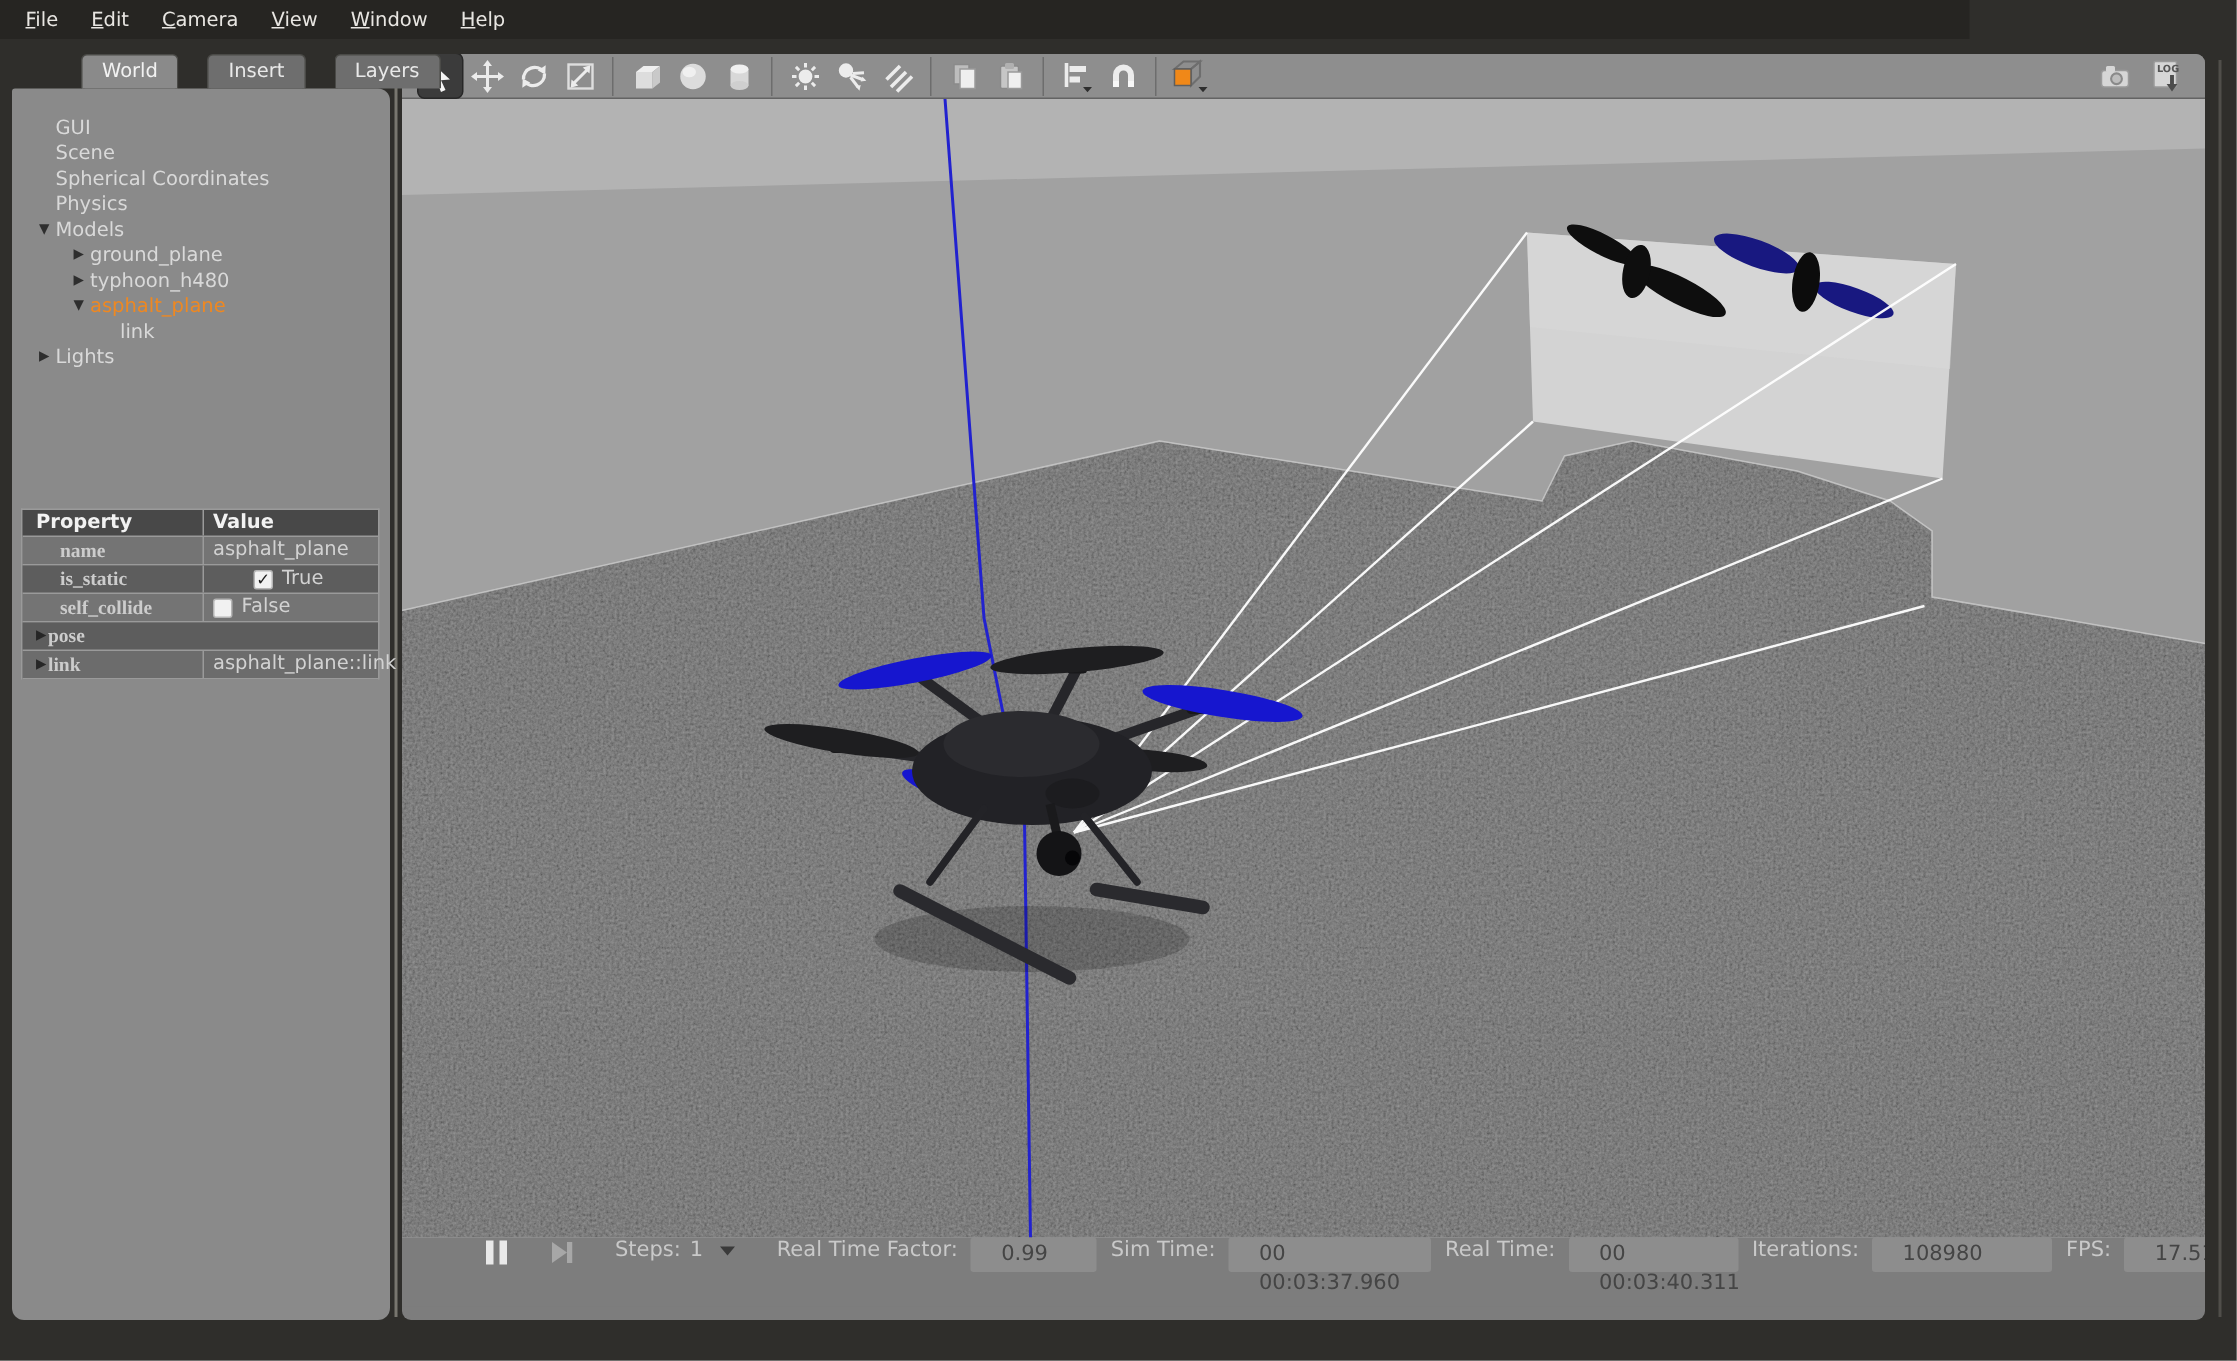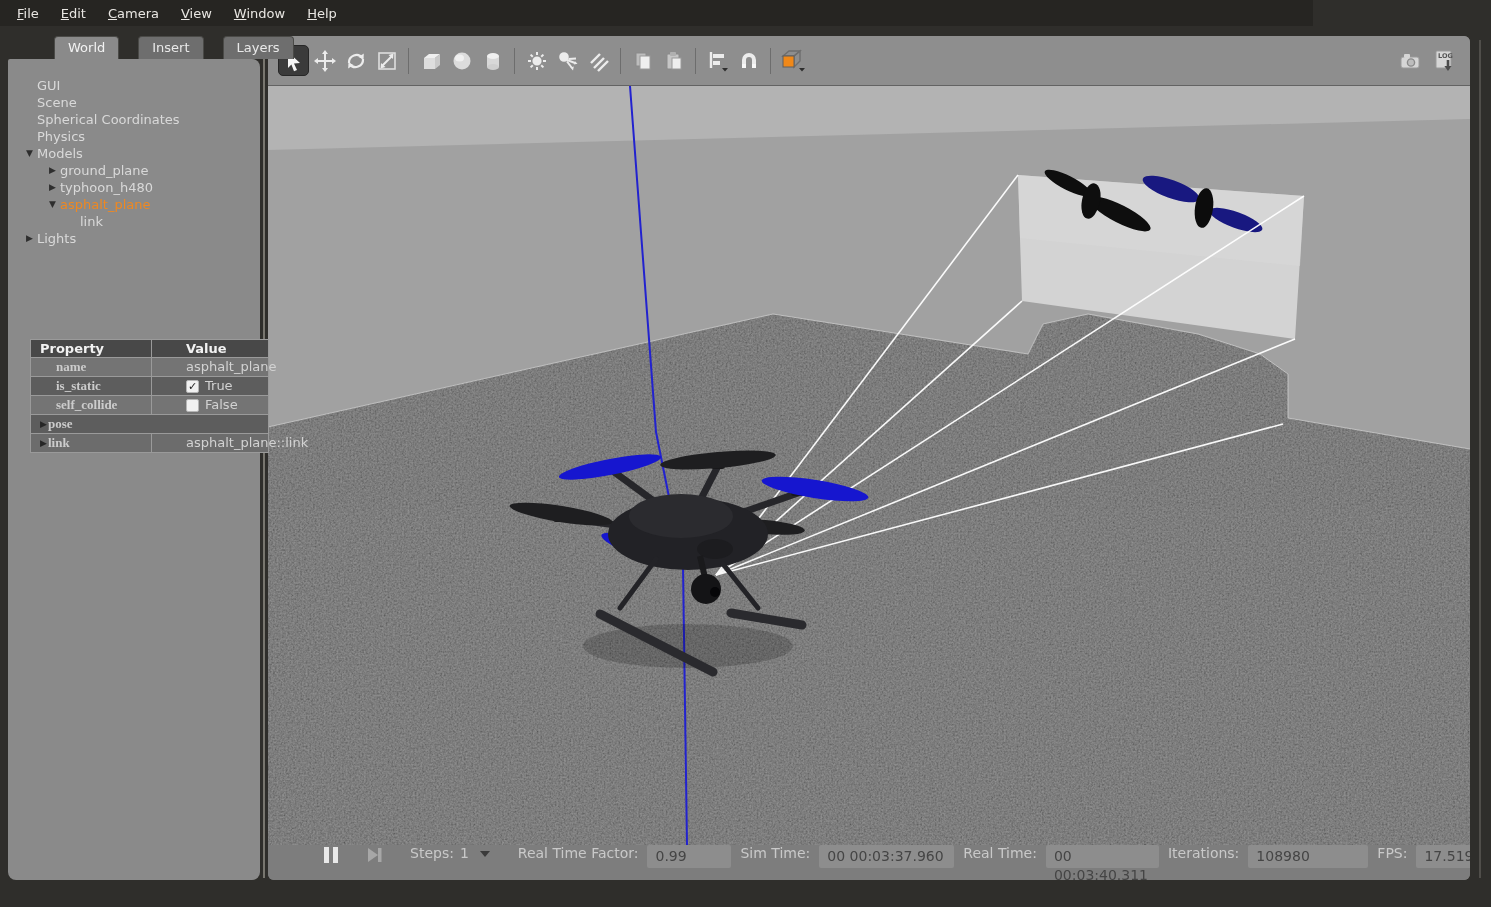--- a/index.html
+++ b/index.html
@@ -24,53 +24,53 @@
 
   .tree { padding-top:18px; }
   .tree-item { height:17px; line-height:17px; font-size:13px; color:#d9d9d9; display:flex; align-items:center; }
   .tree-item .arr { width:15px; font-size:9px; color:#2e2e2e; text-align:center; flex:none; }
   .tree-item.lvl0 { padding-left:14px; } .tree-item.lvl0.noarr { padding-left:29px; }
   .tree-item.lvl1 { padding-left:37px; }
   .tree-item.lvl2 { padding-left:72px; }
   .tree-item.selected { color:#ee8822; }
 
   
-  .prop-table { position:absolute; left:22px; top:280px; width:239px; font-size:13px;
+  .prop-table { position:absolute; left:6px; top:280px; width:239px; font-size:13px;
                 border:1px solid #9a9a9a; border-bottom:none; }
   .prop-row { display:flex; height:19px; line-height:18px; border-bottom:1px solid #9a9a9a; }
   .prop-head { background:#484848; color:#f2f2f2; font-weight:bold; height:18px; }
   .prop-head .c1 { padding-left:9px; }
   .c1 { width:121px; flex:none; display:flex; align-items:center; }
-  .c2 { flex:1; display:flex; align-items:center; padding-left:6px; color:#d2d2d2;margin-left:28px; }
+  .c2 { flex:1; display:flex; align-items:center; padding-left:6px; color:#d2d2d2; }
   .cols .c1 { border-right:1px solid #9a9a9a; }
   .prop-row .pname { color:#cccccc; font-weight:bold; padding-left:25px;font-family:Liberation Serif, serif; }
   .prop-row .parr { width:14px; padding-left:9px; font-size:9px; color:#262626; font-weight:normal; }
   .prop-row .pname.witharr { padding-left:3px; }
-  .row-a { background:#747474; } .row-b { background:#5d5d5d; } .row-c { background:#6c6c6c; }
+  .row-a { background:#747474; } .row-b { background:#5d5d5d;gap:27px; } .row-c { background:#6c6c6c; }
   .checkbox { width:13px; height:13px; background:#f1f1f1; border:1px solid #b5b5b5; border-radius:2px;
               margin-right:6px; font-size:11px; line-height:12px; text-align:center; color:#1d1d1d; flex:none; }
 
   
   .right-panel { position:absolute; left:268px; top:36px; width:1202px; height:844px;
                  background:#7d7d7d; border-radius:6px; overflow:hidden; }
-  .toolbar { height:50px; background:#8e8e8e; border-bottom:1px solid #636363;
+  .toolbar { height:30px; background:#8e8e8e; border-bottom:1px solid #636363;
              display:flex; align-items:center; padding:0 10px; }
   .tbtn { width:31px; height:31px; display:flex; align-items:center; justify-content:center;
           border-radius:5px; position:relative; flex:none; }
   .tbtn.active { background:#3b3b3b; border:1px solid #272727; }
   .tsep { width:1px; height:26px; background:#6d6d6d; margin:0 6px; flex:none; }
   .tb-right { margin-left:auto; display:flex; gap:4px; }
 
   
   .viewport { height:759px; position:relative; background:#b3b3b3; }
 
   
   .statusbar { height:46px; background:#7d7d7d; display:flex; align-items:flex-start;
                padding:0 50px 0 54px; font-size:14px; color:#c9c9c9; gap:9px; }
-  .sfield { background:#8d8d8d; color:#454545; border-radius:2px; padding:2px 8px; height:23px;
+  .sfield { background:#8d8d8d; color:#454545; border-radius:2px; padding:2px 20px; height:23px;
             line-height:19px; flex:none; }
   .slabel { flex:none; }
   .caret { width:0; height:0; border-left:5px solid transparent; border-right:5px solid transparent;
            border-top:6px solid #3a3a3a; margin:6px 2px 0 2px; }
   .sb-gap { width:8px; flex:none; }
 </style>
 </head>
 <body>
 
 <div class="menubar">

